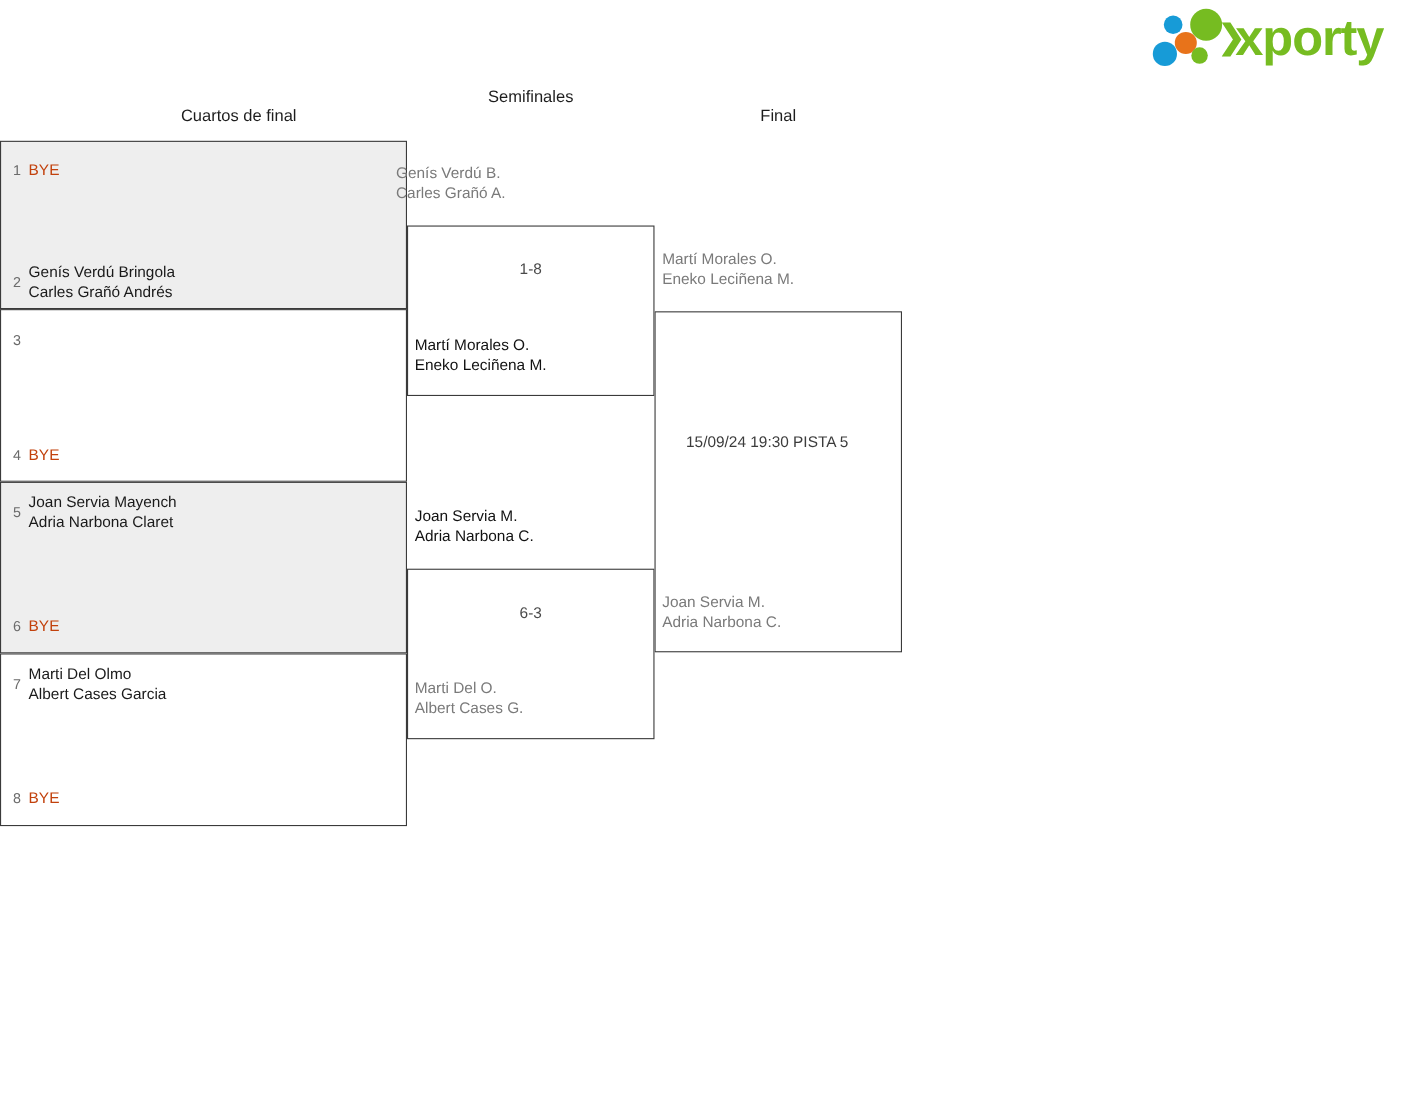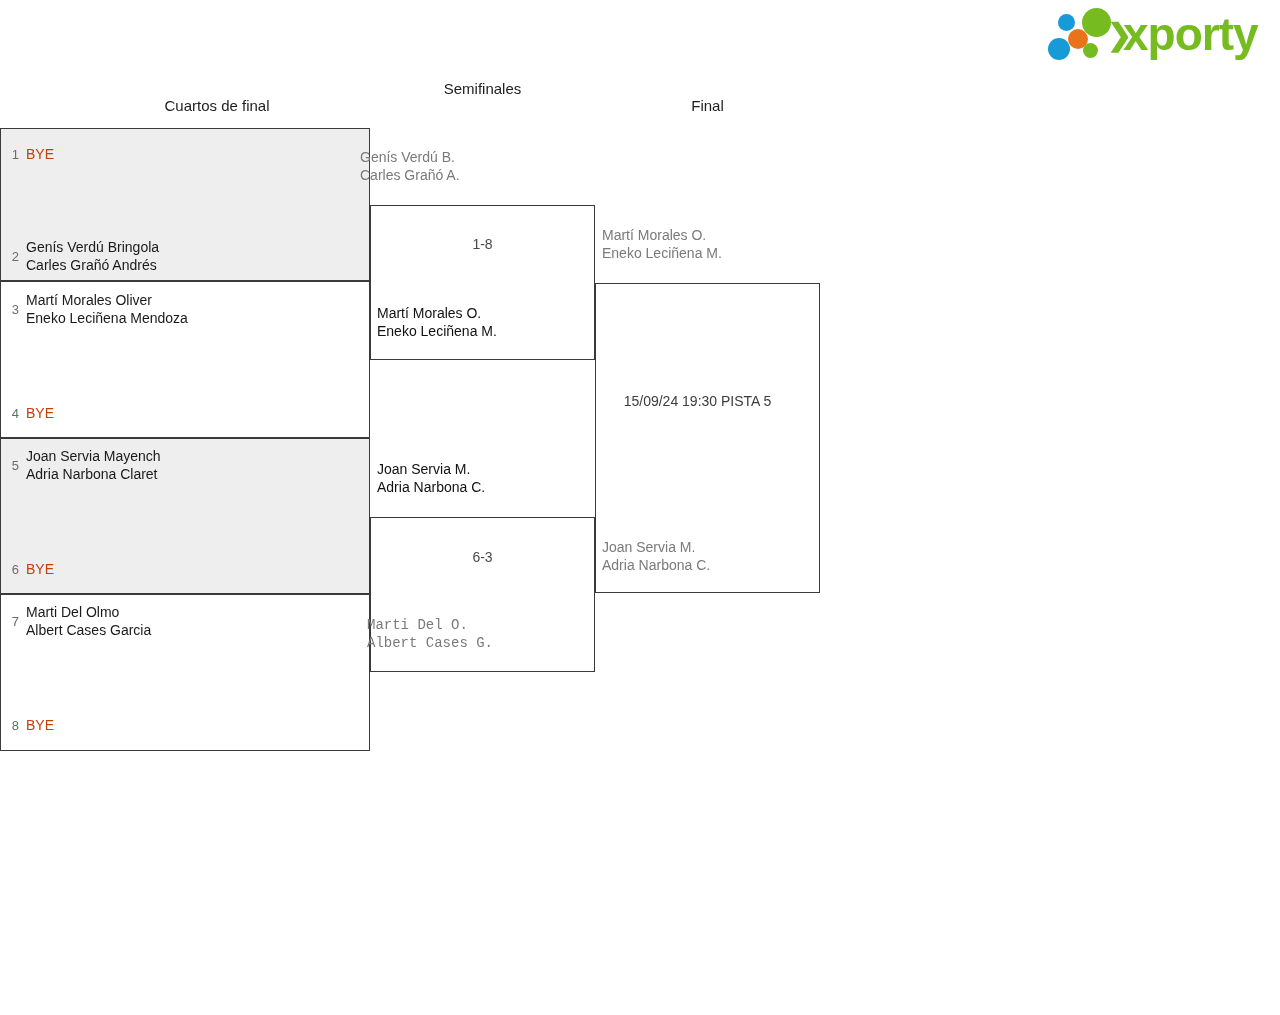--- a/index.html
+++ b/index.html
@@ -153,24 +153,20 @@
   <div class="slot" style="left:4px; top:237px; width:360px; height:38px;">
     <span class="seed">2</span>
     <span class="names">
       <span class="n1">Genís Verdú Bringola</span>
       <span class="n2">Carles Grañó Andrés</span>
     </span>
   </div>
 
   <div class="slot" style="left:4px; top:290px; width:360px; height:38px;">
     <span class="seed">3</span>
-    <span class="names">
-      <span class="n1">Martí Morales Oliver</span>
-      <span class="n2">Eneko Leciñena Mendoza</span>
-    </span>
   </div>
 
   <div class="slot" style="left:4px; top:402px; width:360px; height:22px;">
     <span class="seed">4</span>
     <span class="bye">BYE</span>
   </div>
 
   <div class="slot" style="left:4px; top:446px; width:360px; height:38px;">
     <span class="seed">5</span>
     <span class="names">
@@ -211,21 +207,21 @@
     </span>
   </div>
 
   <div class="slot" style="left:377px; top:459px; width:215px; height:38px;">
     <span class="names win">
       <span class="n1">Joan Servia M.</span>
       <span class="n2">Adria Narbona C.</span>
     </span>
   </div>
   <div class="score" style="left:370px; top:549px; width:225px;">6-3</div>
-  <div class="slot" style="left:367px; top:615px; width:215px; height:38px;font-family:Liberation Mono, monospace;">
+  <div class="slot" style="left:377px; top:615px; width:215px; height:38px;">
     <span class="names dim">
       <span class="n1">Marti Del O.</span>
       <span class="n2">Albert Cases G.</span>
     </span>
   </div>
 
   <div class="slot" style="left:602px; top:225px; width:215px; height:38px;">
     <span class="names dim">
       <span class="n1">Martí Morales O.</span>
       <span class="n2">Eneko Leciñena M.</span>

